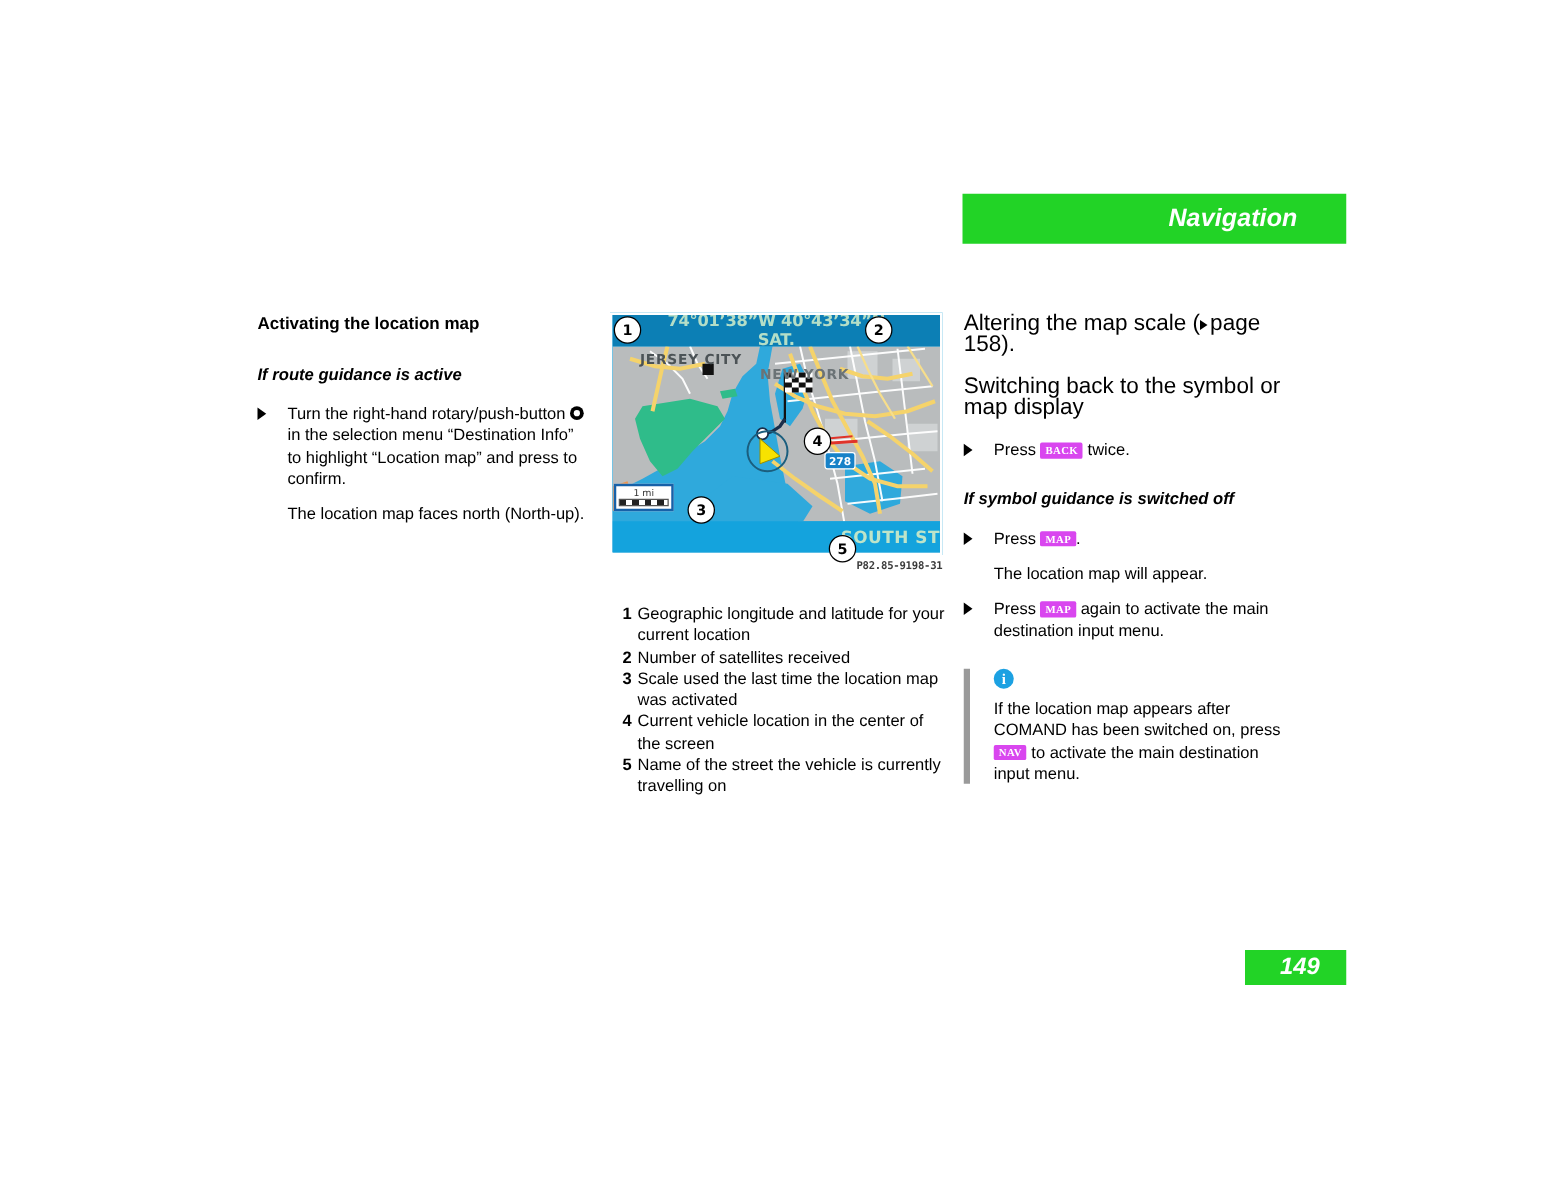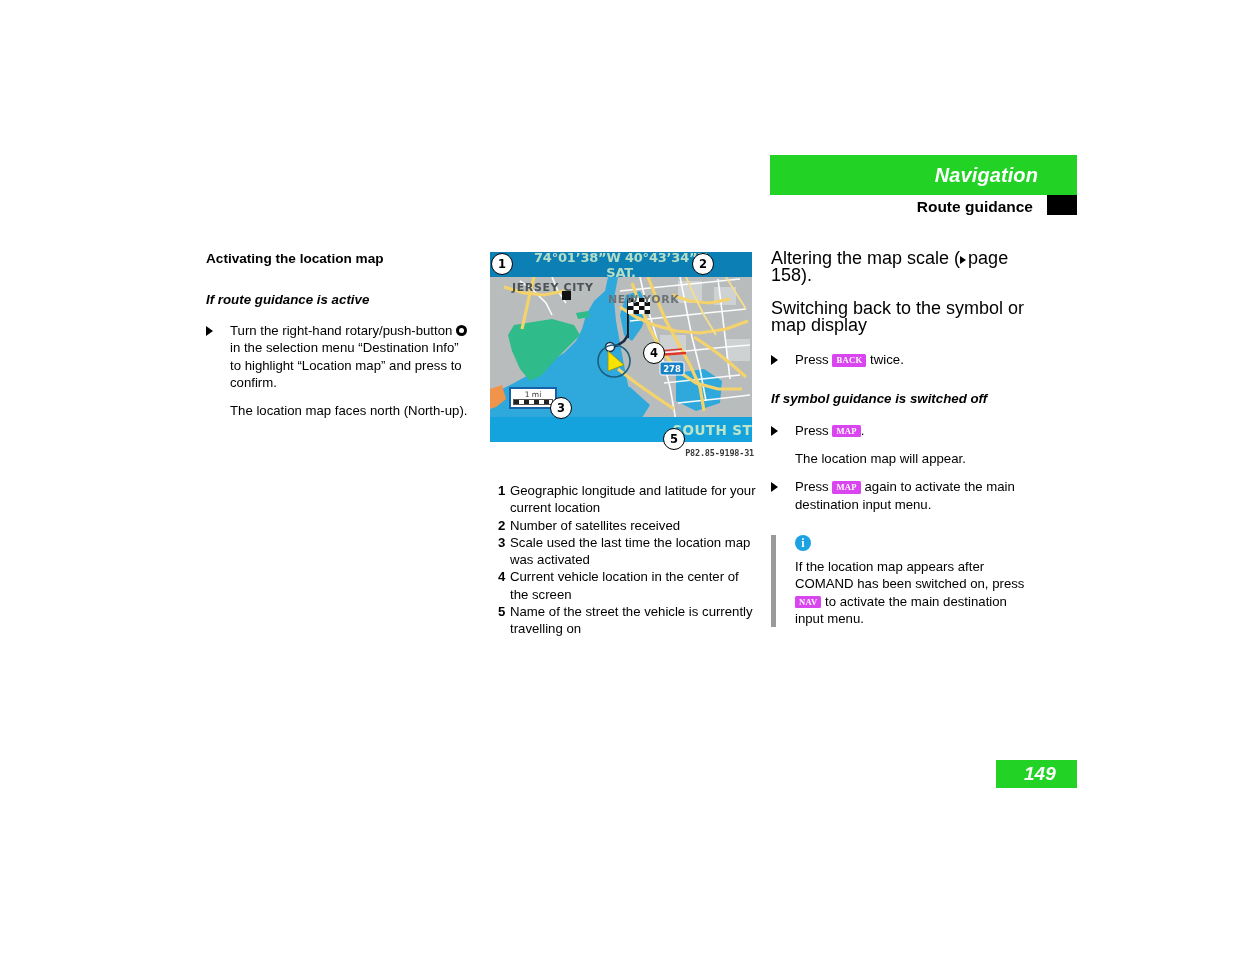--- a/index.html
+++ b/index.html
@@ -242,21 +242,21 @@
     align-items: center;
     justify-content: flex-end;
   }
   .map-canvas {
     position: absolute;
     left: 0; top: 25px; right: 0; bottom: 25px;
     overflow: hidden;
   }
   .scalebox {
     position: absolute;
-    left: 19px;
+    left: 1px;
     bottom: 8px;
     width: 48px;
     height: 22px;
     background: #ffffff;
     border: 2px solid #1761A8;
     box-sizing: border-box;
     display: flex;
     flex-direction: column;
     align-items: center;
     justify-content: center;
@@ -345,24 +345,20 @@
     font-weight: bold;
     font-style: italic;
   }
 </style>
 </head>
 <body>
 
 <div class="header-block">
   <div class="header-green">
     <span class="chapter">Navigation</span>
-  </div>
-  <div class="header-sub">
-    <span class="section">Route guidance</span>
-    <span class="header-tab"></span>
   </div>
 </div>
 
 <div class="col col-left">
   <h2 class="sub-head">Activating the location map</h2>
   <h3 class="ital-head">If route guidance is active</h3>
 
   <div class="step">
     <span class="tri"></span><span>Turn the right-hand rotary/push-button</span>
     <span class="knob"></span><span>in the selection menu “Destination Info” to highlight “Location map” and press to confirm.</span>

